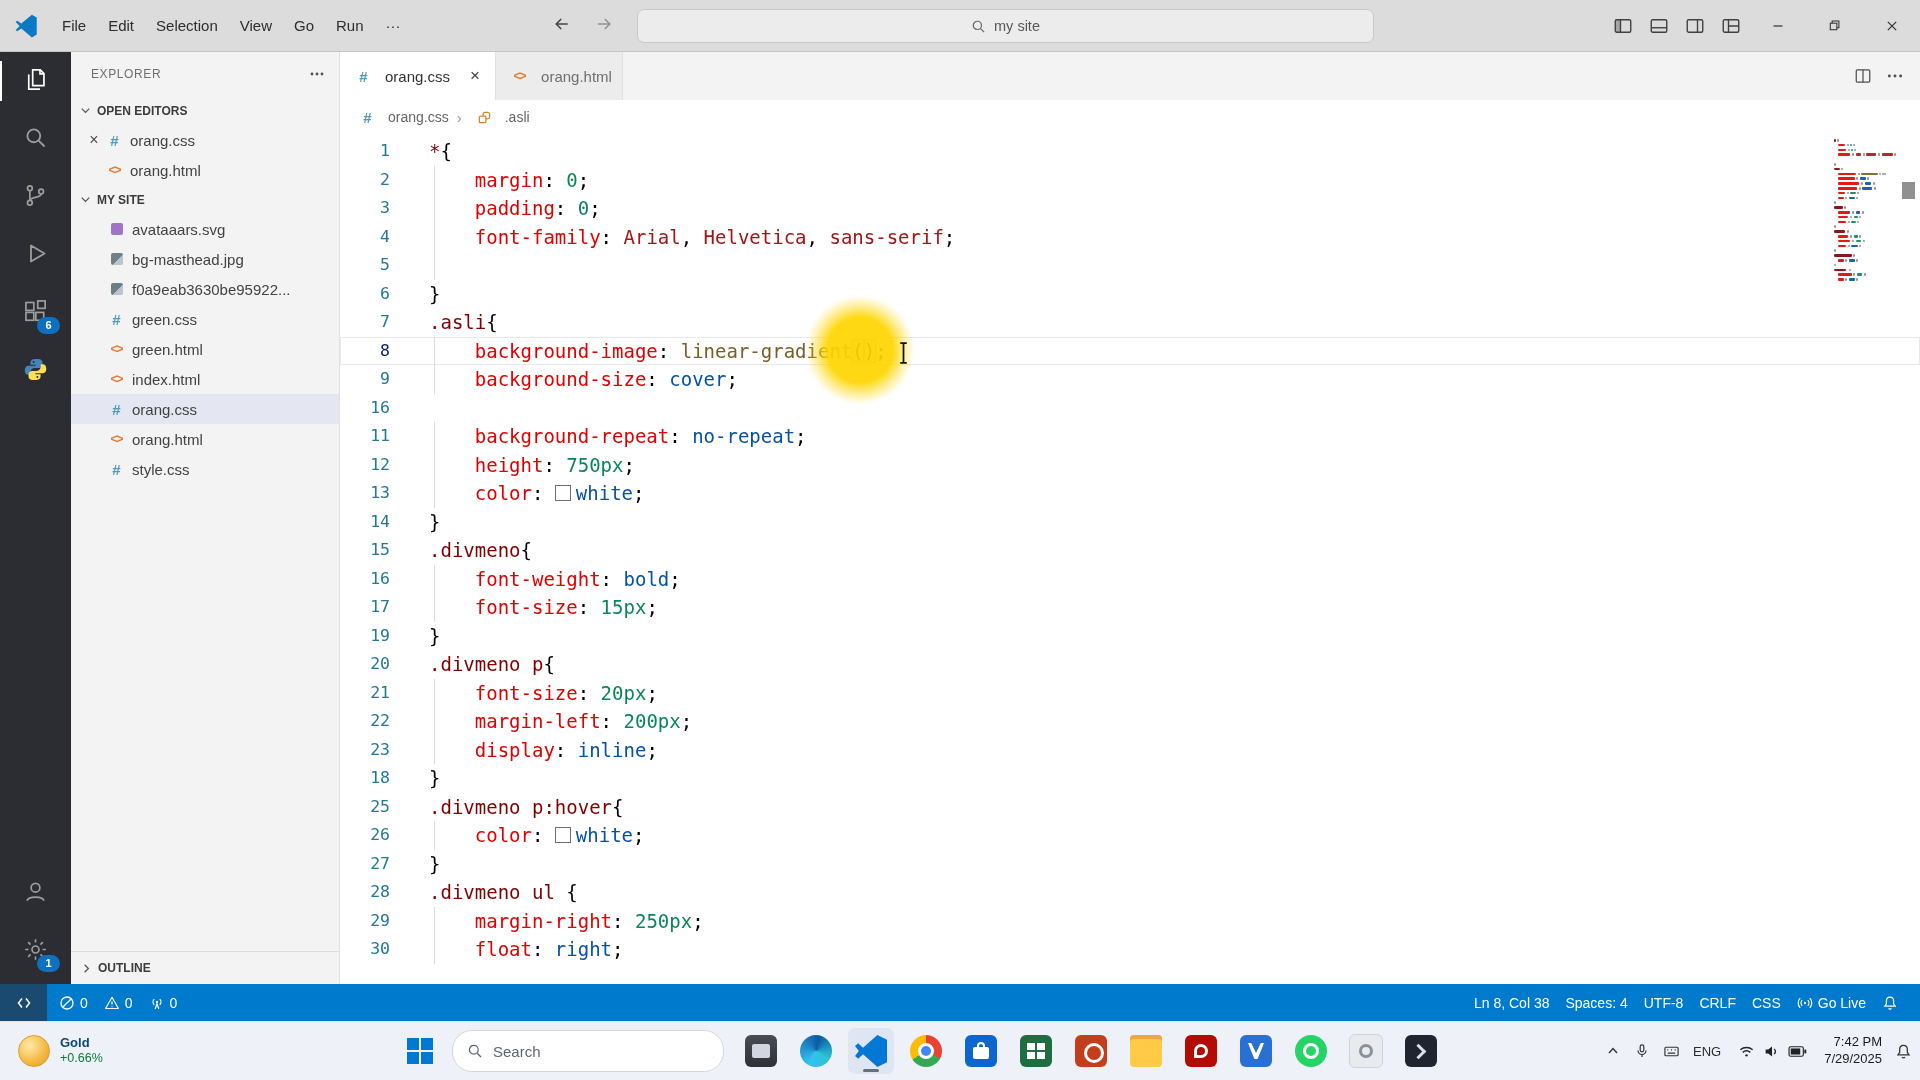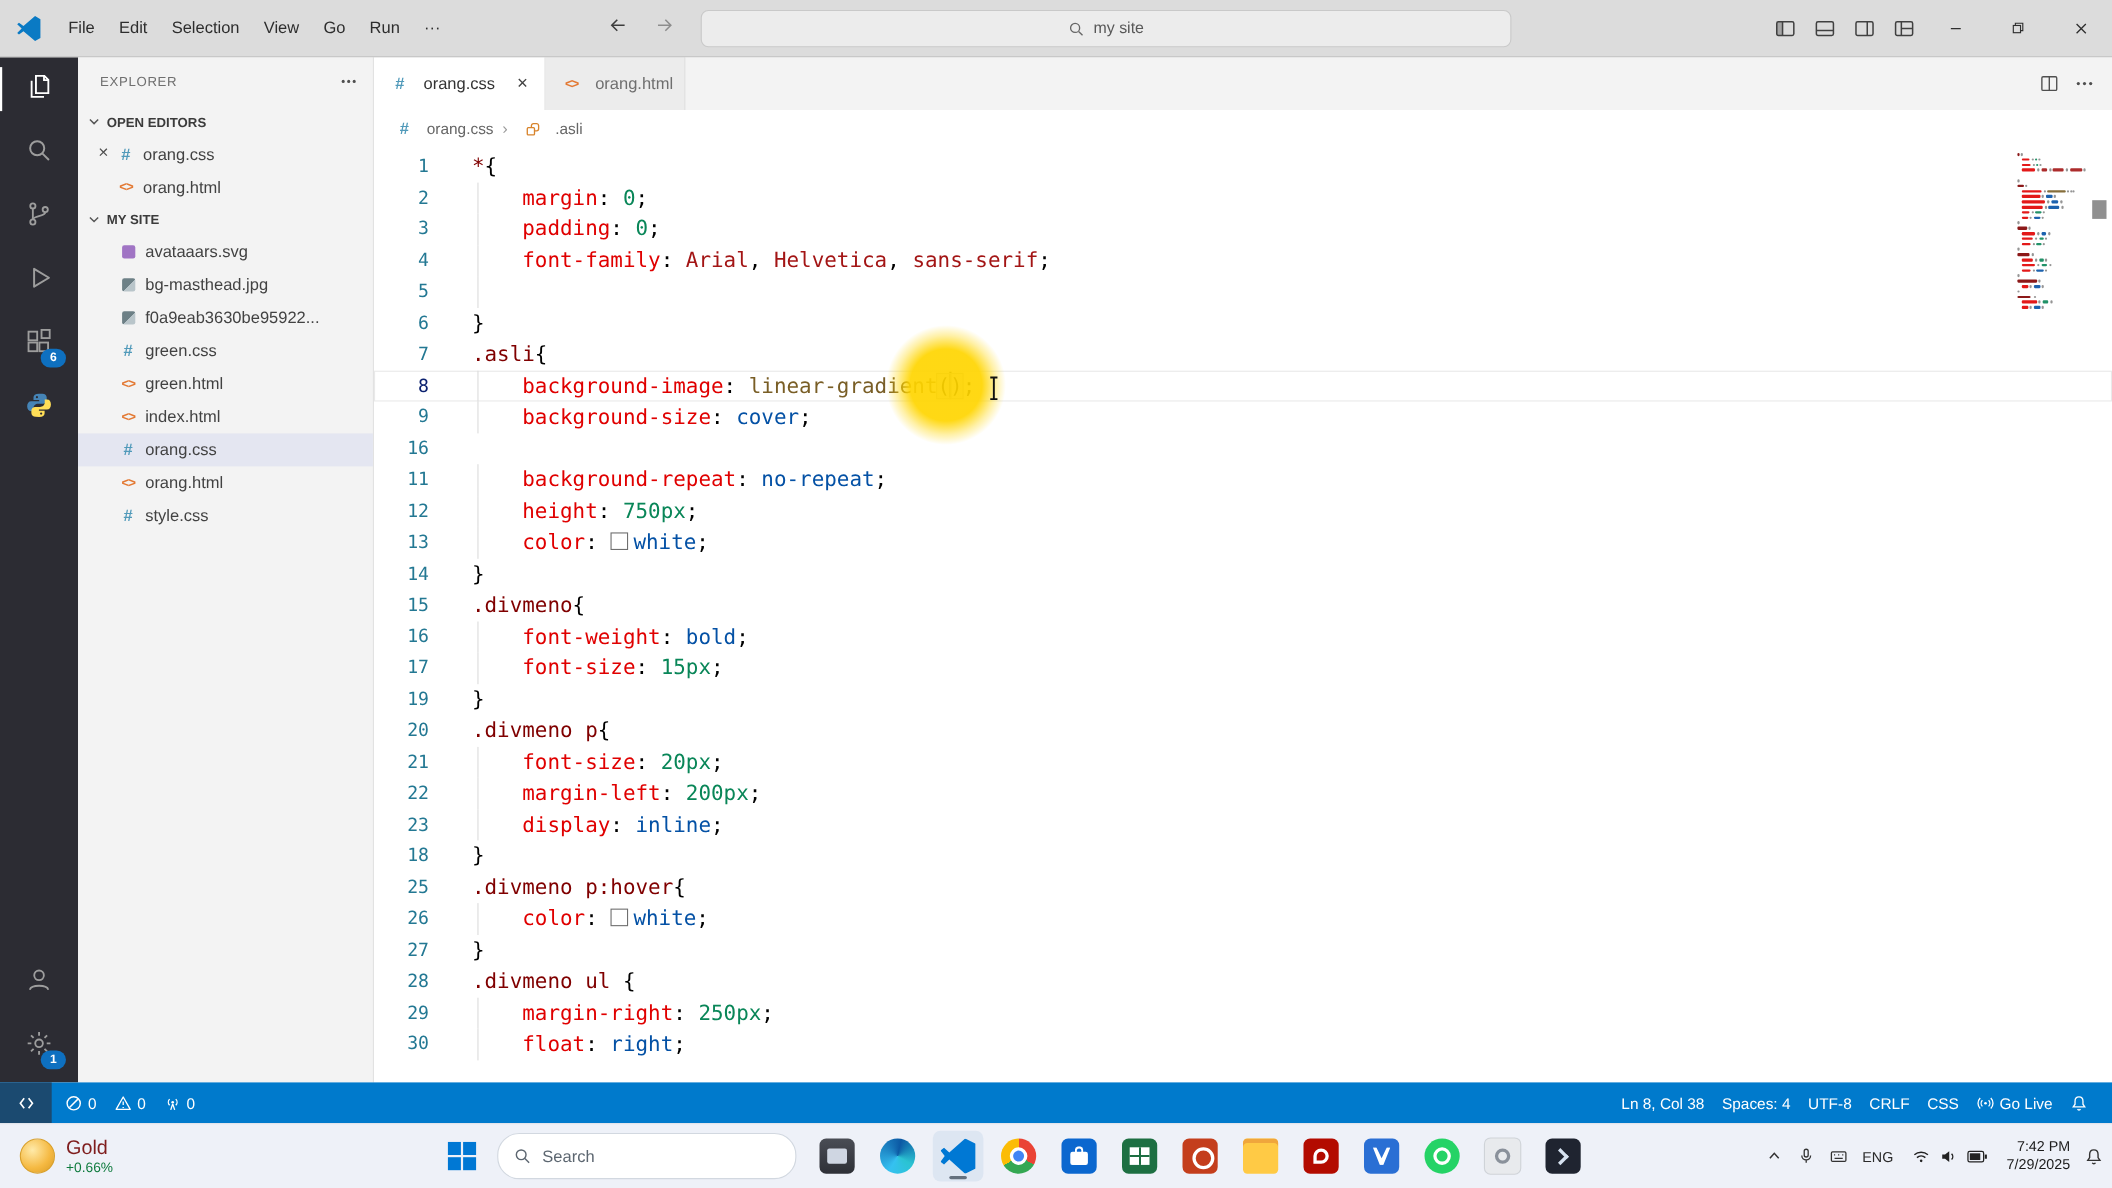--- a/index.html
+++ b/index.html
@@ -103,21 +103,21 @@
   .sb-right{margin-left:auto;display:flex;align-items:center;height:100%;padding-right:14px;}
   .sb-item{display:flex;align-items:center;gap:5px;padding:0 8px;height:100%;white-space:nowrap;}
   .sb-item.boxed{background:#1b4a70;width:47px;justify-content:center;padding:0;margin-right:4px;}
   .sb-item svg{width:16px;height:16px;}
 
   
   .taskbar{height:58px;background:#eef1f8;border-top:1px solid #dfe3ea;position:relative;flex:none;}
   .widget{position:absolute;left:10px;top:7px;height:44px;display:flex;align-items:center;gap:10px;padding:0 8px;border-radius:6px;}
   .coin{width:30px;height:30px;border-radius:50%;flex:none;border:1px solid #d8a02c;
     background:radial-gradient(circle at 35% 32%, #ffeaa9, #f5b942 58%, #d99a23);}
-  .wt1{font-size:18px;color:#7f1d1d;line-height:1.25;}
+  .wt1{font-size:13px;color:#0c4a6e;line-height:1.25;font-weight:bold;}
   .wt2{font-size:12.5px;color:#0e7a3d;line-height:1.25;}
   .taskbar-center{position:absolute;left:398px;top:0;height:58px;display:flex;align-items:center;gap:10px;}
   .start{width:44px;height:44px;border-radius:7px;display:flex;align-items:center;justify-content:center;}
   .tb-search{width:256px;height:40px;border-radius:20px;background:#fff;border:1px solid #d2d8e0;display:flex;
     align-items:center;padding-left:14px;gap:10px;color:#5c6670;font-size:15px;}
   .apps{display:flex;align-items:center;gap:9px;margin-left:4px;}
   .app{width:46px;height:46px;border-radius:7px;display:flex;align-items:center;justify-content:center;position:relative;}
   .app.active{background:#dde6f2;}
   .app.active::after{content:"";position:absolute;bottom:2px;left:50%;transform:translateX(-50%);
     width:16px;height:3px;border-radius:2px;background:#64707e;}
@@ -416,20 +416,28 @@
             <span class="fname">orang.html</span>
           </div>
 
           <div class="file-row tree">
             <span class="fi icon-css"></span>
             <span class="fname">style.css</span>
           </div>
         </div>
 
       <div class="bottom-sections">
+        <div class="section-header">
+          <span class="chev">
+            <svg viewBox="0 0 16 16" width="15" height="15" fill="none" stroke="currentColor" stroke-width="1.4">
+                <path d="M6 4l4 4-4 4"></path>
+              </svg>
+          </span>
+          <span>OUTLINE</span>
+        </div>
       </div>
     </aside>
 
     <section class="editor">
       <div class="tabbar">
         <div class="tabs">
 
             <div class="tab active">
               <span class="fi icon-css"></span>
               <span>orang.css</span>

